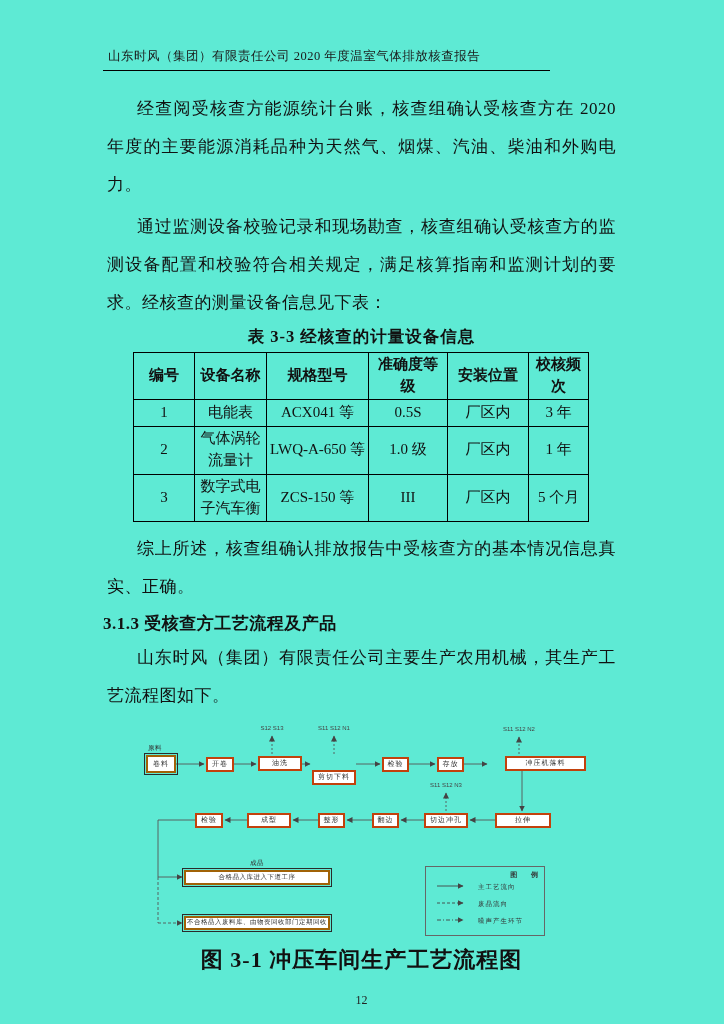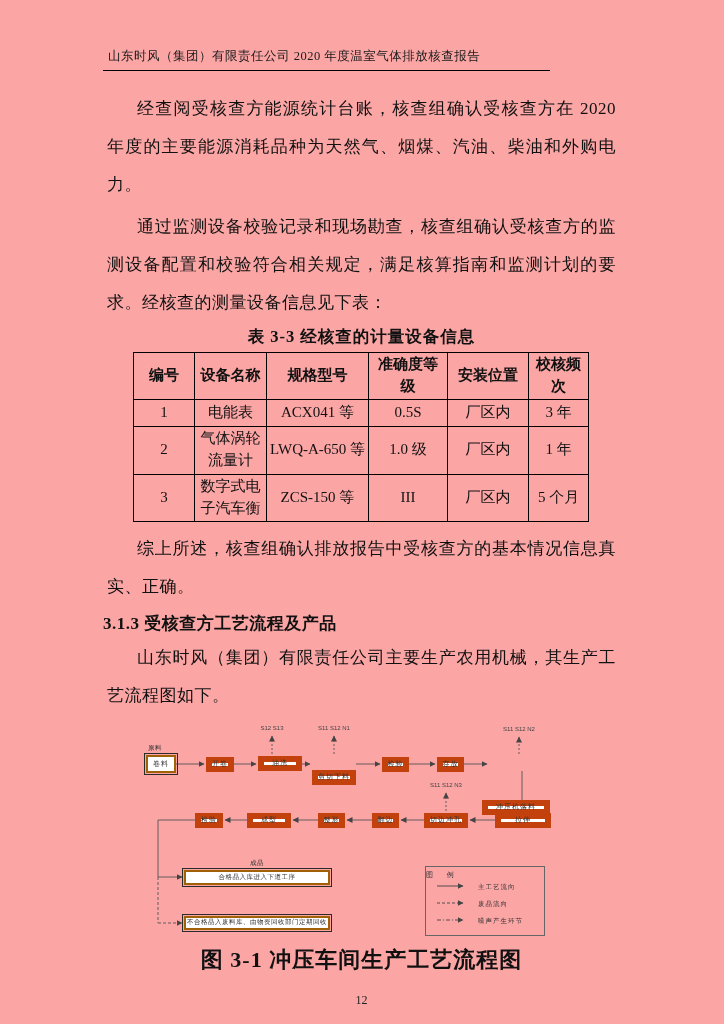--- a/index.html
+++ b/index.html
@@ -1,20 +1,20 @@
 <!DOCTYPE html>
 <html><head>
 <meta charset="utf-8">
 <style>
   html,body{margin:0;padding:0;background:#e8e8e8;}
   .page{
     position:relative;
     width:724px;height:1024px;
     margin:0 auto;
-    background:#fca5a5;
+    background:#5eead4;
     box-sizing:border-box;
     padding:48px 104px 0 103px;
     font-family:"Liberation Serif","DejaVu Serif",serif;
     color:#111;
     overflow:hidden;
   }
   .doc-header{
     width:442px;
     font-size:12.5px;
     letter-spacing:.5px;
@@ -67,21 +67,21 @@
   .flowchart{
     position:relative;
     width:517px;height:222px;
     margin-top:8px;
   }
   .flowchart svg{position:absolute;left:0;top:0;z-index:1;}
   .fb{
     position:absolute;
     z-index:2;
     box-sizing:border-box;
-    border:6px solid #c2410c;
+    border:2px solid #c2410c;
     background:#fff;
     display:flex;align-items:center;justify-content:center;
     font-size:7px;color:#333;
     letter-spacing:1px;
     white-space:nowrap;
   }
   .fb.dbl{
     border:2px solid #a16207;
     outline:1px solid #2a2a2a;
     outline-offset:1px;
@@ -101,22 +101,22 @@
   }
   .legend{
     position:absolute;z-index:2;
     left:322px;top:143px;width:120px;height:70px;
     box-sizing:border-box;
     border:1px solid #666;
     background:transparent;
   }
   .legend-title{
     position:absolute;left:0;right:0;top:3px;
-    text-align:left;
-    font-size:7px;color:#333;letter-spacing:6px;
+    text-align:right;
+    font-size:7px;color:#333;letter-spacing:6px;font-weight:bold;
   }
   .legend-item{
     position:absolute;left:52px;
     font-size:6.5px;color:#333;letter-spacing:1px;
     white-space:nowrap;
   }
   .fig-caption{
     font-size:22px;font-weight:bold;
     text-align:center;letter-spacing:1px;
   }
@@ -229,21 +229,21 @@
     </svg>
 
     <span class="flabel" style="left:45px;top:21px;">原料</span>
 
     <div class="fb dbl" style="left:43px;top:32px;width:30px;height:18px;">卷料</div>
     <div class="fb" style="left:103px;top:34px;width:28px;height:15px;">开卷</div>
     <div class="fb" style="left:155px;top:33px;width:44px;height:15px;">油洗</div>
     <div class="fb" style="left:209px;top:47px;width:44px;height:15px;">剪切下料</div>
     <div class="fb" style="left:279px;top:34px;width:27px;height:15px;">检验</div>
     <div class="fb" style="left:334px;top:34px;width:27px;height:15px;">存放</div>
-    <div class="fb" style="left:379px;top:33px;width:68px;height:15px;margin-top:44px;">冲压机落料</div>
+    <div class="fb" style="left:402px;top:33px;width:81px;height:15px;">冲压机落料</div>
 
     <span class="slabel" style="left:169px;top:2px;">S12 S13</span>
     <span class="slabel" style="left:231px;top:2px;">S11 S12 N1</span>
     <span class="slabel" style="left:416px;top:3px;">S11 S12 N2</span>
     <span class="slabel" style="left:343px;top:59px;">S11 S12 N3</span>
 
     <div class="fb" style="left:392px;top:90px;width:56px;height:15px;">拉伸</div>
     <div class="fb" style="left:321px;top:90px;width:44px;height:15px;">切边冲孔</div>
     <div class="fb" style="left:269px;top:90px;width:27px;height:15px;">翻边</div>
     <div class="fb" style="left:215px;top:90px;width:27px;height:15px;">整形</div>

